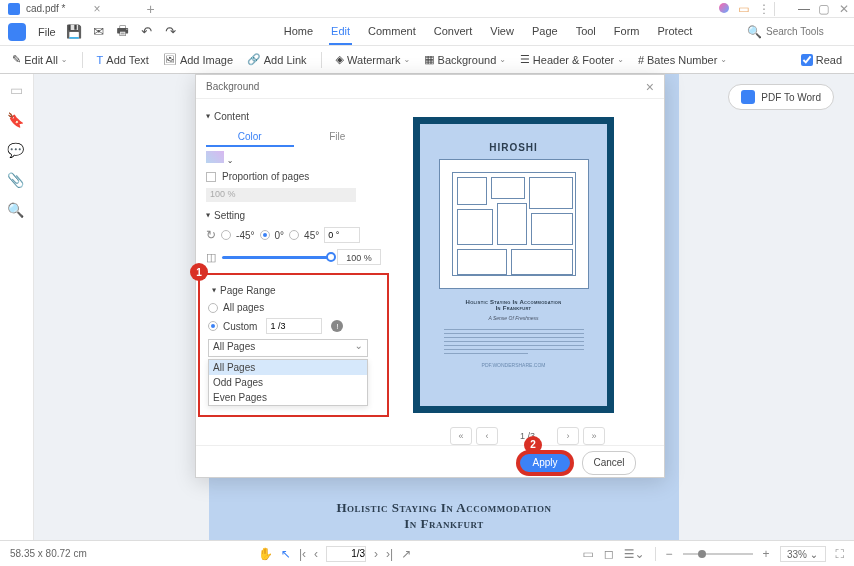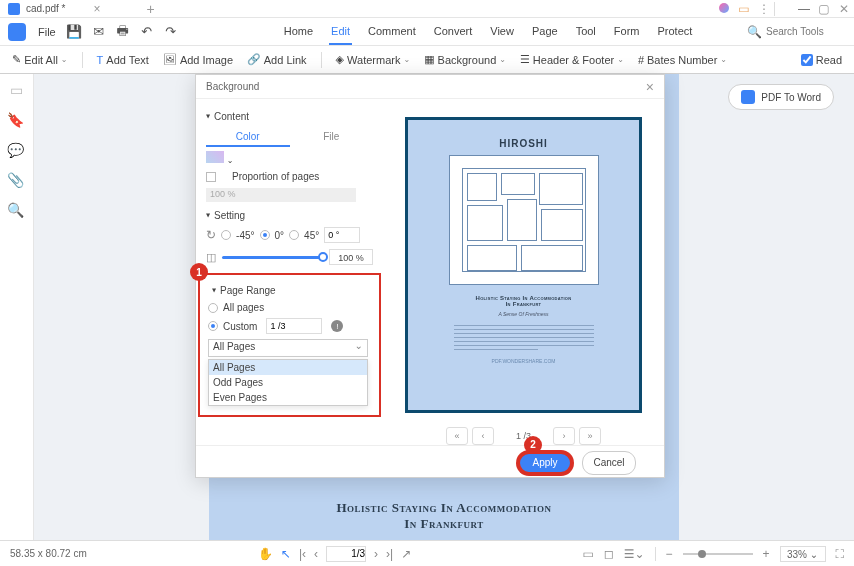--- a/index.html
+++ b/index.html
@@ -60,21 +60,21 @@
 .section-header { font-size: 10px; font-weight: 500; margin: 4px 0 6px; display: flex; align-items: center; gap: 4px; }
 .section-header::before { content: "▸"; font-size: 8px; transform: rotate(90deg); display: inline-block; }
 
 .tab-row { display: flex; gap: 0; margin-bottom: 4px; }
 .tab-btn { flex: 1; text-align: center; padding: 3px 0; font-size: 10px; color: #888; cursor: pointer; }
 .tab-btn.active { color: #3b82f6; border-bottom: 2px solid #3b82f6; }
 
 .color-block { width: 18px; height: 12px; background: linear-gradient(45deg, #b8d4f0, #d8b8f0); display: inline-block; }
 .mini-caret { font-size: 8px; }
 
-.checkbox-row { display: flex; align-items: center; gap: 16px; margin: 6px 0; }
+.checkbox-row { display: flex; align-items: center; gap: 6px; margin: 6px 0; }
 .cb { width: 10px; height: 10px; border: 1px solid #bbb; }
 .gray-bar { width: 150px; height: 14px; background: #eee; font-size: 9px; color: #aaa; padding: 1px 4px; margin-bottom: 8px; }
 
 .angle-row { display: flex; align-items: center; gap: 5px; margin: 6px 0; font-size: 10px; }
 .radio { width: 10px; height: 10px; border: 1px solid #bbb; border-radius: 50%; display: inline-block; }
 .radio.checked::after { content: ""; display: block; width: 4px; height: 4px; background: #3b82f6; border-radius: 50%; margin: 2px; }
 .angle-input { width: 36px; height: 16px; border: 1px solid #ddd; font-size: 9px; padding: 0 3px; }
 
 .slider-row { display: flex; align-items: center; gap: 6px; margin: 4px 0 8px; }
 .slider-track { flex: 1; height: 3px; background: #3b82f6; border-radius: 2px; position: relative; }
@@ -90,21 +90,21 @@
 .range-input { width: 56px; height: 16px; border: 1px solid #ddd; font-size: 9px; padding: 0 3px; margin-left: 4px; }
 .info-icon { width: 12px; height: 12px; background: #888; color: #fff; border-radius: 50%; font-size: 8px; display: inline-flex; align-items: center; justify-content: center; margin-left: 4px; }
 
 .dropdown { position: relative; width: 160px; height: 18px; border: 1px solid #ccc; font-size: 10px; padding: 1px 4px; background: #fff; margin-top: 4px; margin-left: 2px; cursor: pointer; }
 .dropdown::after { content: "⌄"; position: absolute; right: 4px; top: 0; font-size: 10px; color: #888; }
 .dropdown-list { position: absolute; left: 2px; top: 42px; width: 160px; background: #fff; border: 1px solid #ccc; box-shadow: 0 2px 6px rgba(0,0,0,0.1); z-index: 10; }
 .dropdown-item { padding: 2px 4px; font-size: 10px; color: #444; cursor: pointer; }
 .dropdown-item.hover { background: #d6e8fb; }
 
 
-.preview-page { width: 237px; height: 296px; background: #bcd3f0; border: 3px solid #0c4a6e; padding: 18px 14px; text-align: center; position: relative; }
+.preview-page { width: 201px; height: 296px; background: #bcd3f0; border: 7px solid #0c4a6e; padding: 18px 14px; text-align: center; position: relative; }
 .preview-title { font-size: 10px; font-weight: bold; letter-spacing: 1px; color: #2c3e50; margin-bottom: 6px; }
 .floorplan { width: 150px; height: 130px; margin: 0 auto 10px; background: #fff; border: 1px solid #6b8bb0; position: relative; }
 .floorplan-inner { position: absolute; inset: 12px; border: 1px solid #6b8bb0; }
 .fp-room { position: absolute; border: 0.8px solid #6b8bb0; }
 .preview-sub { font-size: 6px; font-weight: bold; letter-spacing: 0.3px; color: #2c3e50; font-variant: small-caps; }
 .preview-tiny { font-size: 5px; color: #4a5568; margin-top: 4px; font-style: italic; }
 .preview-lines { margin: 8px auto; width: 140px; }
 .preview-line { height: 1px; background: #8aa4c4; margin-bottom: 3px; }
 .preview-url { font-size: 5px; color: #6b8bb0; margin-top: 8px; }
 

